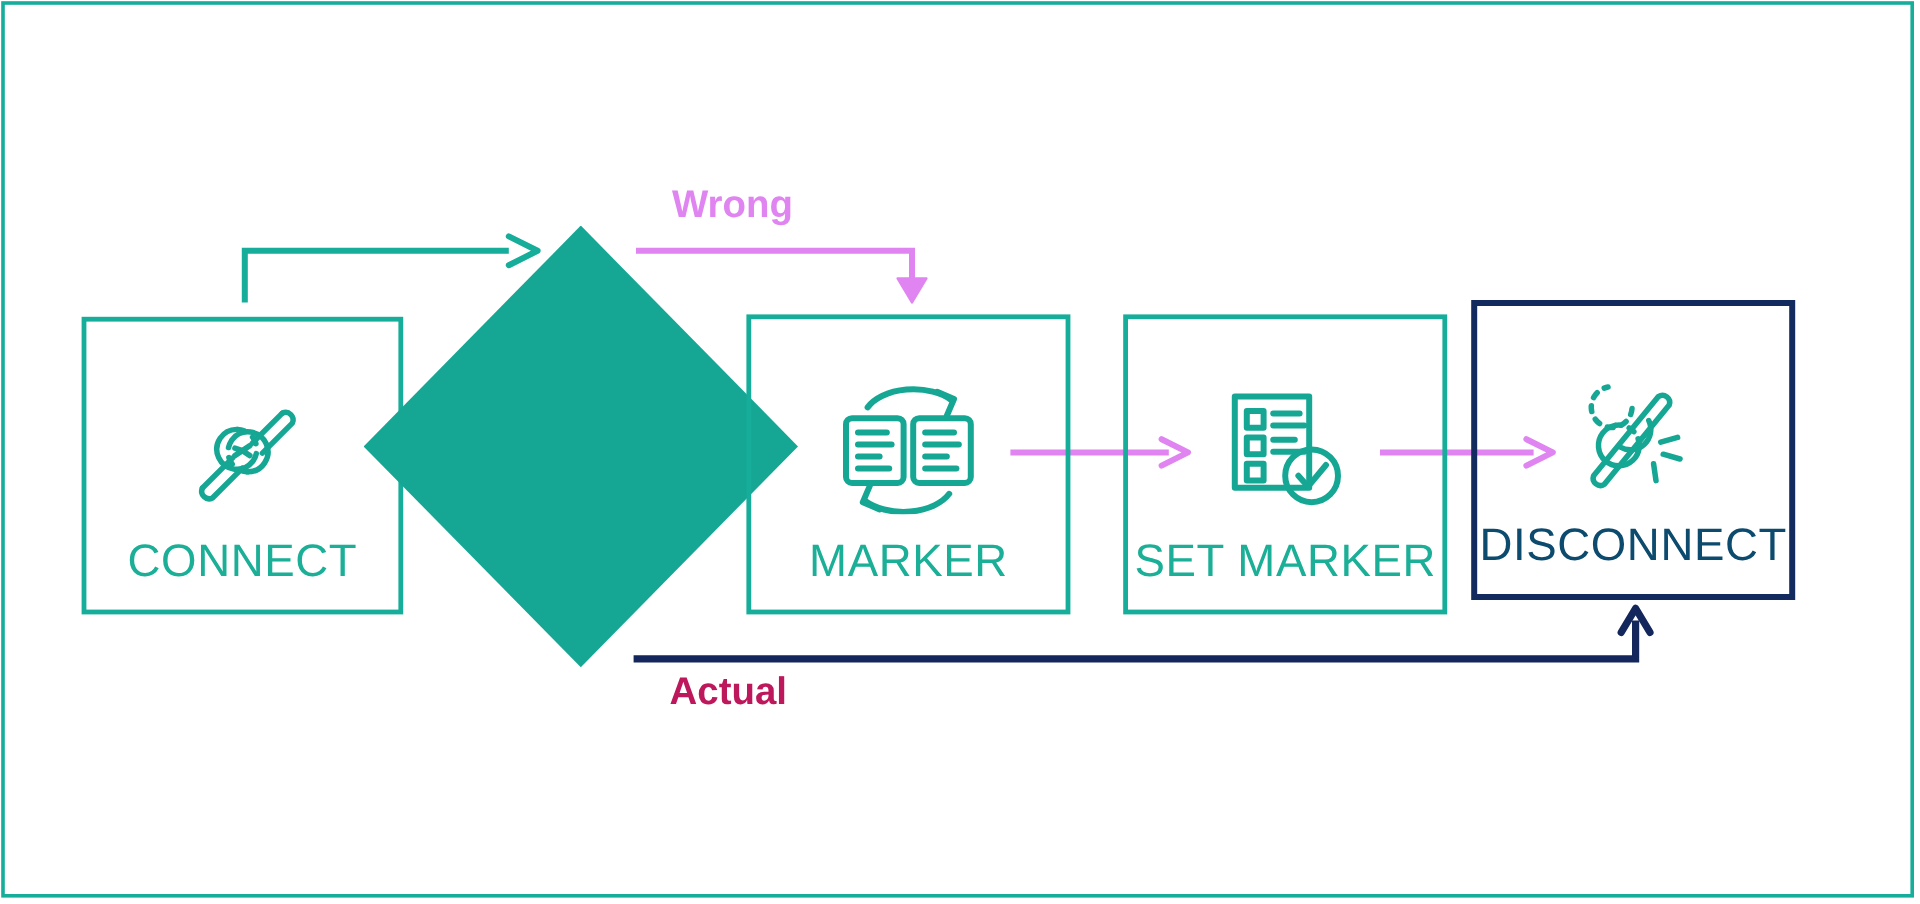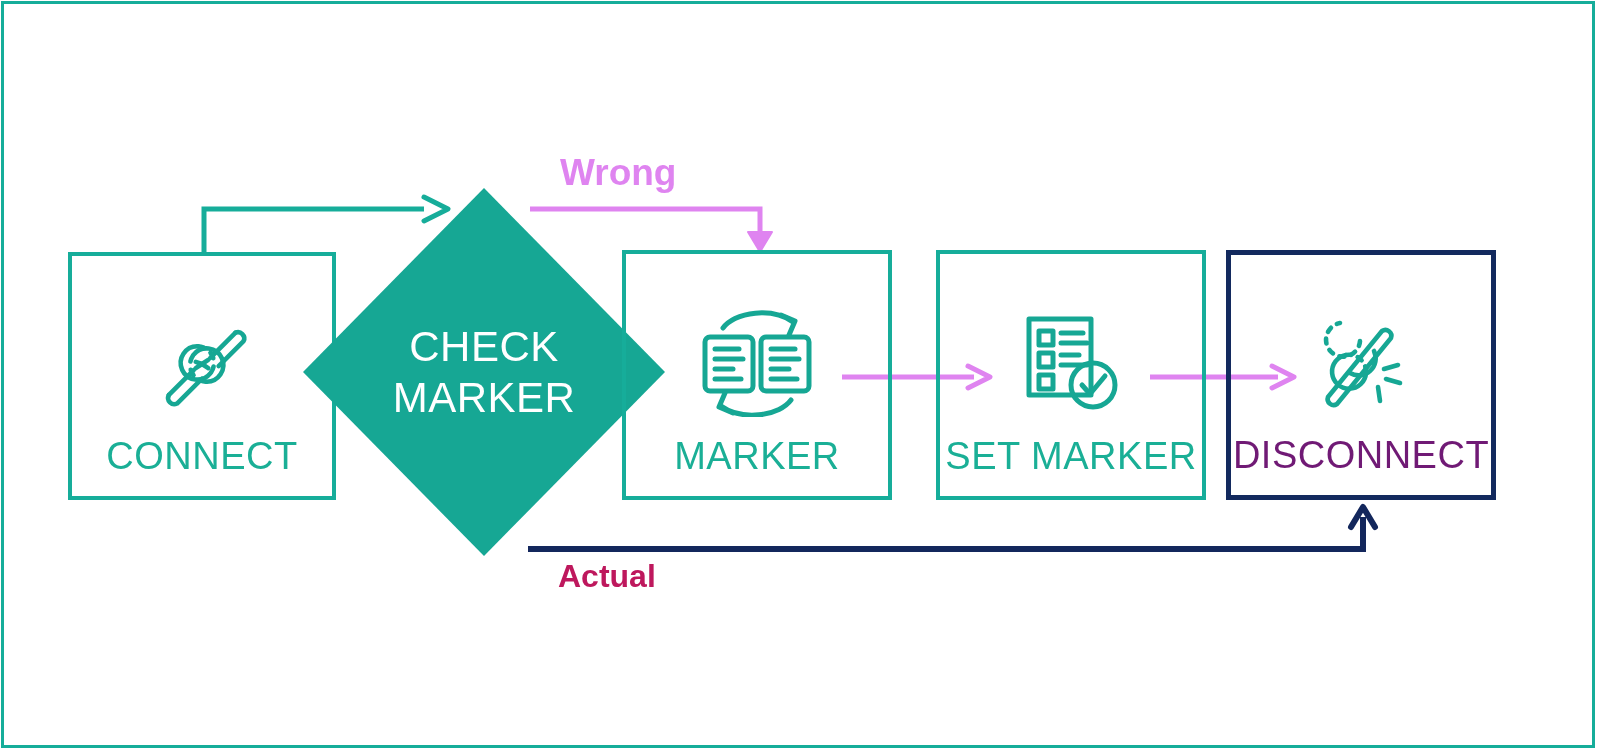--- a/index.html
+++ b/index.html
@@ -36,36 +36,36 @@
     top: 0;
     width: 1600px;
     height: 753px;
     overflow: visible;
   }
   .node-box {
     position: absolute;
     box-sizing: border-box;
     background: transparent;
   }
-  .node-box.teal { border: 4px solid #16ad9a; }
+  .node-box.teal { border: 4px solid #16ad9a; margin-top: 12px; }
   .node-box.navy { border: 5px solid #132a5e; }
 
   .node-label {
     position: absolute;
     left: 0;
     right: 0;
     bottom: 18px;
     text-align: center;
     font-size: 38px;
     font-weight: 400;
     letter-spacing: 0.5px;
     white-space: nowrap;
   }
   .node-label.teal { color: #1aaf96; }
-  .node-label.navy { color: #701a75; text-align: center; }
+  .node-label.navy { color: #0c4a6e; text-align: center; }
 
   .node-icon {
     position: absolute;
     left: 50%;
     top: 46%;
     transform: translate(-50%, -50%);
   }
 
   
   #diamond-wrap {
@@ -96,21 +96,21 @@
   }
 
   .edge-label {
     position: absolute;
     font-weight: bold;
     white-space: nowrap;
   }
   #label-wrong {
     left: 560px;
     top: 152px;
-    font-size: 37px;
+    font-size: 32px;
     color: #df84f0;
     text-align: center;
   }
   #label-actual {
     left: 558px;
     top: 558px;
     font-size: 32px;
     color: #be185d;
   }
 </style>
@@ -168,24 +168,20 @@
 
           <path d="M 44 48 L 50 50 L 44 54"></path>
           <path d="M 56 46 L 50 50 L 56 54"></path>
         </svg>
       </div>
       <div class="node-label teal">CONNECT</div>
     </div>
 
     <div id="diamond-wrap">
       <div id="diamond-shape"></div>
-      <div id="diamond-text">
-        <div>CHECK</div>
-        <div>MARKER</div>
-      </div>
     </div>
 
     <div class="node-box teal" id="node-config" style="left:622px; top:250px; width:270px; height:250px;">
       <div class="node-icon">
         <svg width="128" height="108" viewBox="0 0 128 108" fill="none" stroke="#16a794" stroke-width="5" stroke-linecap="round" stroke-linejoin="round">
 
           <rect x="12" y="28" width="48" height="54" rx="5"></rect>
 
           <rect x="68" y="28" width="48" height="54" rx="5"></rect>
 

